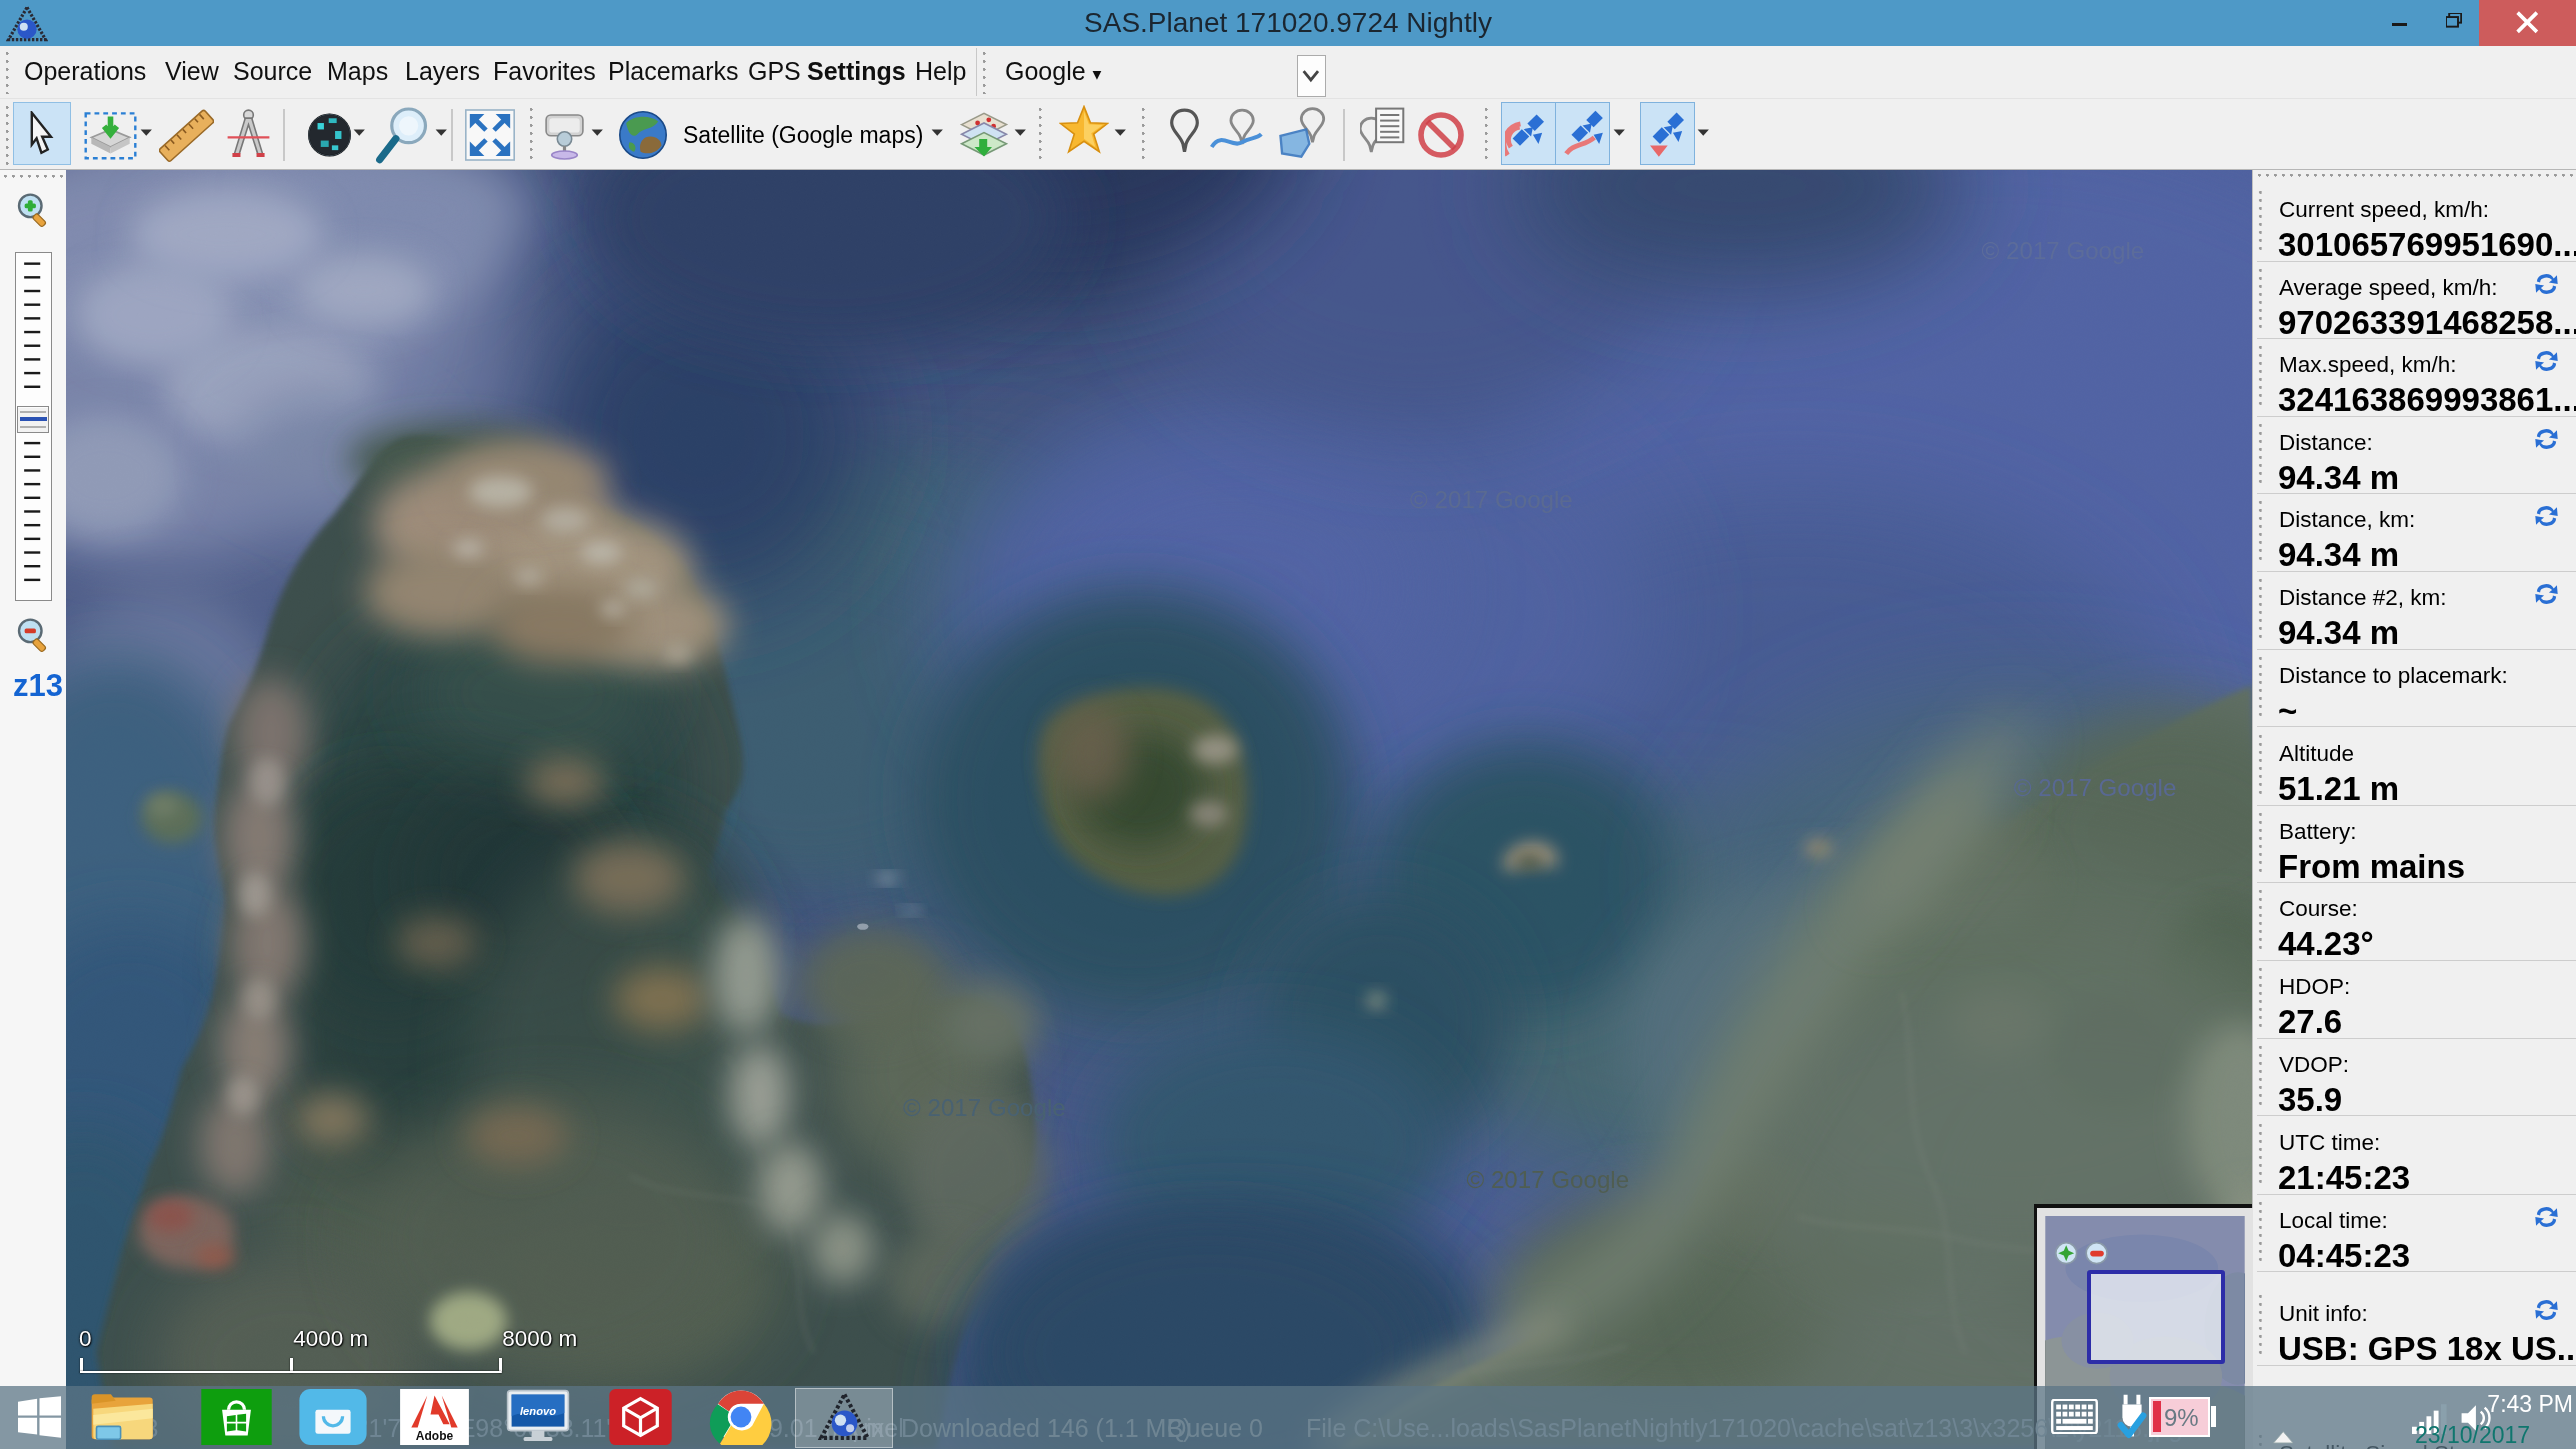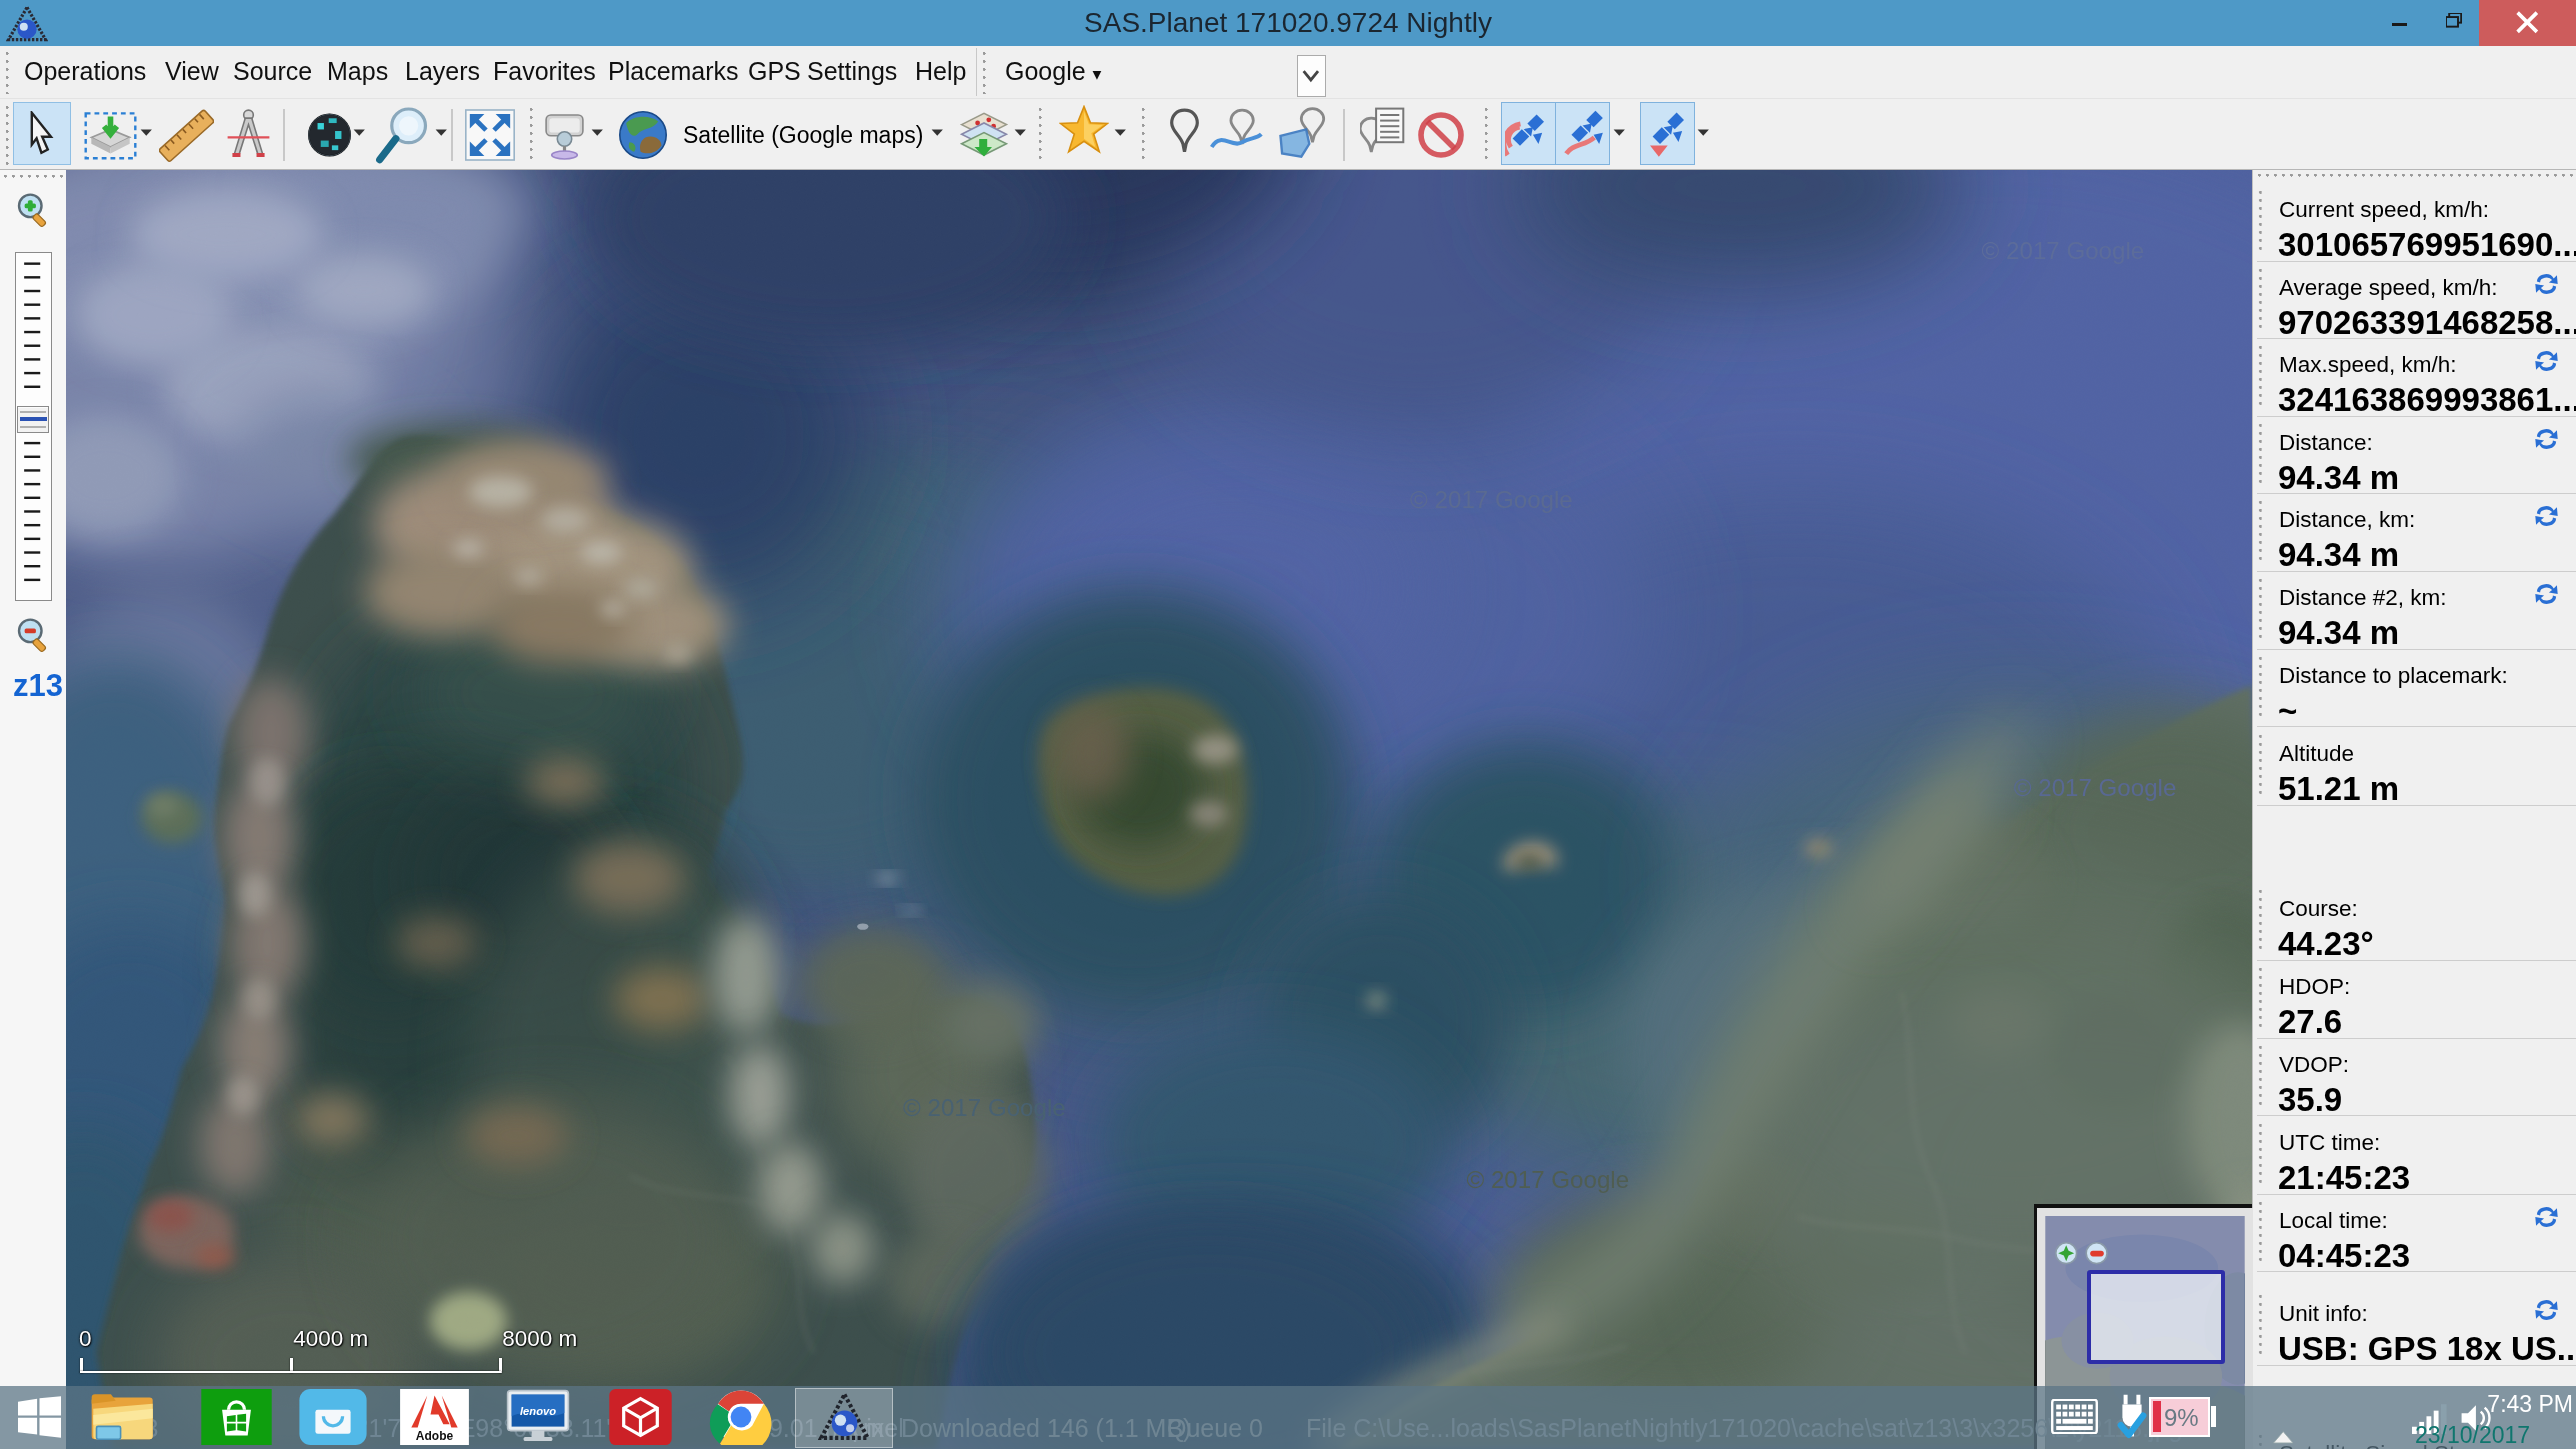--- a/index.html
+++ b/index.html
@@ -284,21 +284,21 @@
   <div class="abs" id="menubar"></div>
   <div class="abs grip" style="left:4.8px; top:51px; height:43px;"></div>
   <div class="abs menuitem" style="left:24px; top:57px;">Operations</div>
   <div class="abs menuitem" style="left:165px; top:57px;">View</div>
   <div class="abs menuitem" style="left:233px; top:57px;">Source</div>
   <div class="abs menuitem" style="left:327px; top:57px;">Maps</div>
   <div class="abs menuitem" style="left:405px; top:57px;">Layers</div>
   <div class="abs menuitem" style="left:493px; top:57px;">Favorites</div>
   <div class="abs menuitem" style="left:608px; top:57px;">Placemarks</div>
   <div class="abs menuitem" style="left:748px; top:57px;">GPS</div>
-  <div class="abs menuitem" style="left:807px; top:57px;">Settings</div>
+  <div class="abs menuitem" style="left:807px; top:57px;font-weight:bold;">Settings</div>
   <div class="abs menuitem" style="left:915px; top:57px;">Help</div>
   <div class="abs vsep" style="left:976px; top:48px; height:48px; width:0.8px;"></div>
   <div class="abs grip" style="left:982px; top:51px; height:43px;"></div>
   <div class="abs menuitem" style="left:1005px; top:57px;">Google <span style="font-size:17.7px;">▾</span></div>
   <div class="abs" style="left:1297px; top:55px; width:29px; height:42px; background:#fdfdfd; border:0.8px solid #ababab;"></div>
   <svg class="abs" style="left:1302px; top:68px;" width="17.7" height="16" viewBox="0 0 22 20">
       <path d="M2 4 L11 15 L20 4" fill="none" stroke="#444" stroke-width="3.5"></path>
     </svg>
 
   <div class="abs" id="toolbar"></div>
@@ -559,20 +559,26 @@
   <div class="abs srowgrip grip"></div>
   <div class="abs slabel">Distance to placemark:</div>
   <div class="abs svalue">~</div>
   <div class="abs ssep" style="top:76px;"></div>
 </div>
 <div class="abs srow" style="left:2252px; top:728px; height:78px;">
   <div class="abs srowgrip grip"></div>
   <div class="abs slabel">Altitude</div>
   <div class="abs svalue">51.21 m</div>
   <div class="abs ssep" style="top:77px;"></div>
+</div>
+<div class="abs srow" style="left:2252px; top:806px; height:77px;">
+  <div class="abs srowgrip grip"></div>
+  <div class="abs slabel">Battery:</div>
+  <div class="abs svalue">From mains</div>
+  <div class="abs ssep" style="top:76px;"></div>
 </div>
 <div class="abs srow" style="left:2252px; top:883px; height:78px;">
   <div class="abs srowgrip grip"></div>
   <div class="abs slabel">Course:</div>
   <div class="abs svalue">44.23°</div>
   <div class="abs ssep" style="top:77px;"></div>
 </div>
 <div class="abs srow" style="left:2252px; top:961px; height:78px;">
   <div class="abs srowgrip grip"></div>
   <div class="abs slabel">HDOP:</div>

